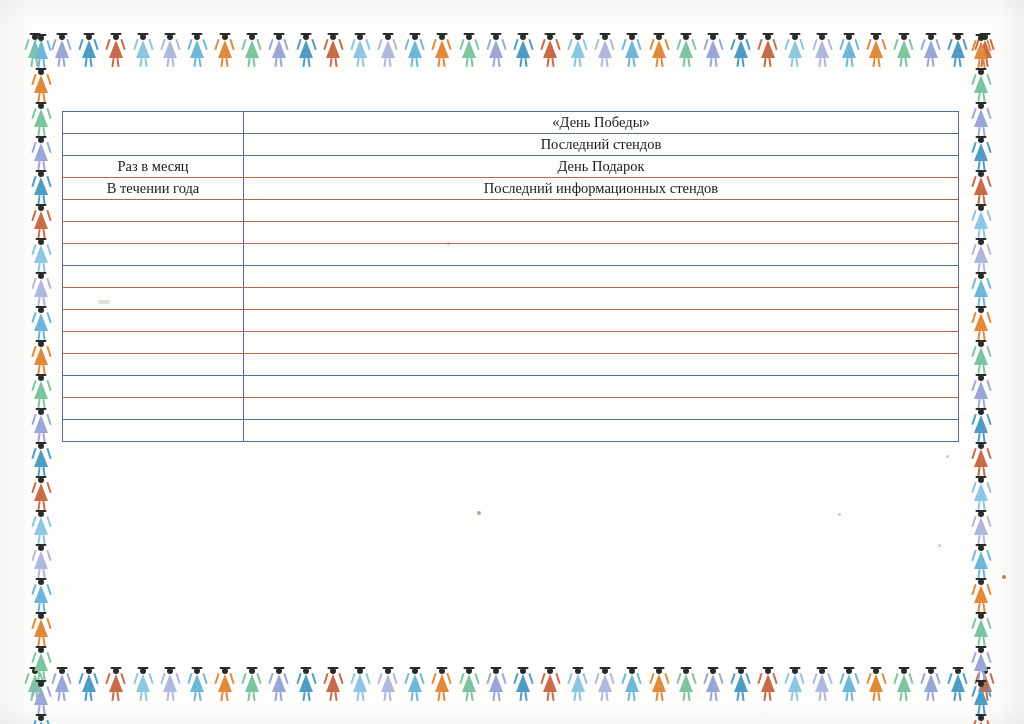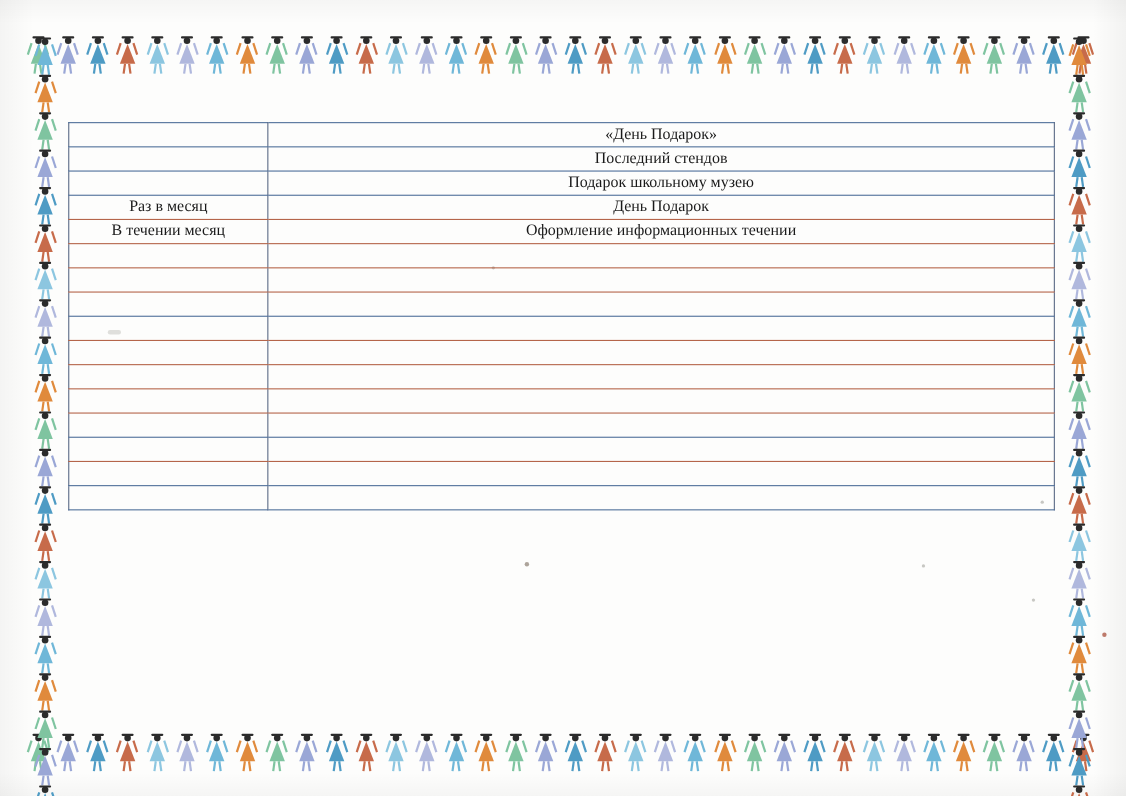--- a/index.html
+++ b/index.html
@@ -1191,37 +1191,33 @@
   <div class="speck" style="left:946px; top:455px; width:3px; height:3px;"></div>
   <div class="speck" style="left:938px; top:544px; width:3px; height:3px;"></div>
   <div class="speck red" style="left:1002px; top:575px; width:4px; height:4px;"></div>
   <div class="speck" style="left:98px; top:300px; width:12px; height:4px; border-radius:2px; opacity:.3;"></div>
 
   <div id="table-wrap">
     <table class="sheet">
       <tbody>
           <tr class="cool">
             <td class="col-a"></td>
-            <td class="col-b">«День Подарок»</td>
+            <td class="col-b">«День Победы»</td>
           </tr>
           <tr class="cool">
             <td class="col-a"></td>
             <td class="col-b">Последний стендов</td>
           </tr>
-          <tr class="cool">
-            <td class="col-a"></td>
-            <td class="col-b">Подарок школьному музею</td>
-          </tr>
           <tr class="warm">
             <td class="col-a">Раз в месяц</td>
             <td class="col-b">День Подарок</td>
           </tr>
           <tr class="warm">
-            <td class="col-a">В течении месяц</td>
-            <td class="col-b">Оформление информационных течении</td>
+            <td class="col-a">В течении года</td>
+            <td class="col-b">Последний информационных стендов</td>
           </tr>
           <tr class="warm">
             <td class="col-a tall"></td>
             <td class="col-b tall"></td>
           </tr>
           <tr class="warm">
             <td class="col-a tall"></td>
             <td class="col-b tall"></td>
           </tr>
           <tr class="cool">

